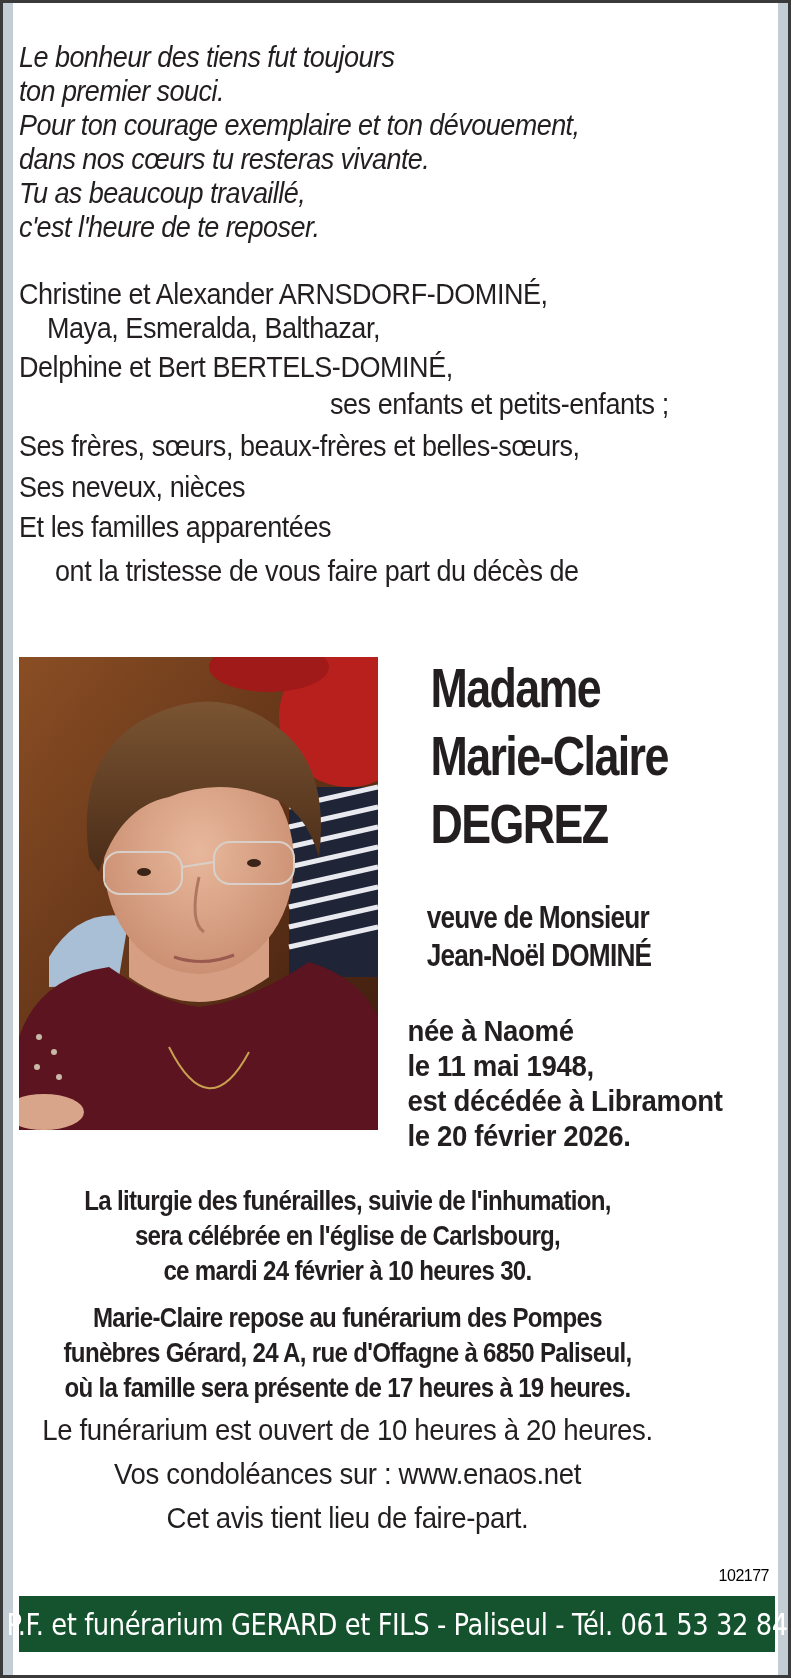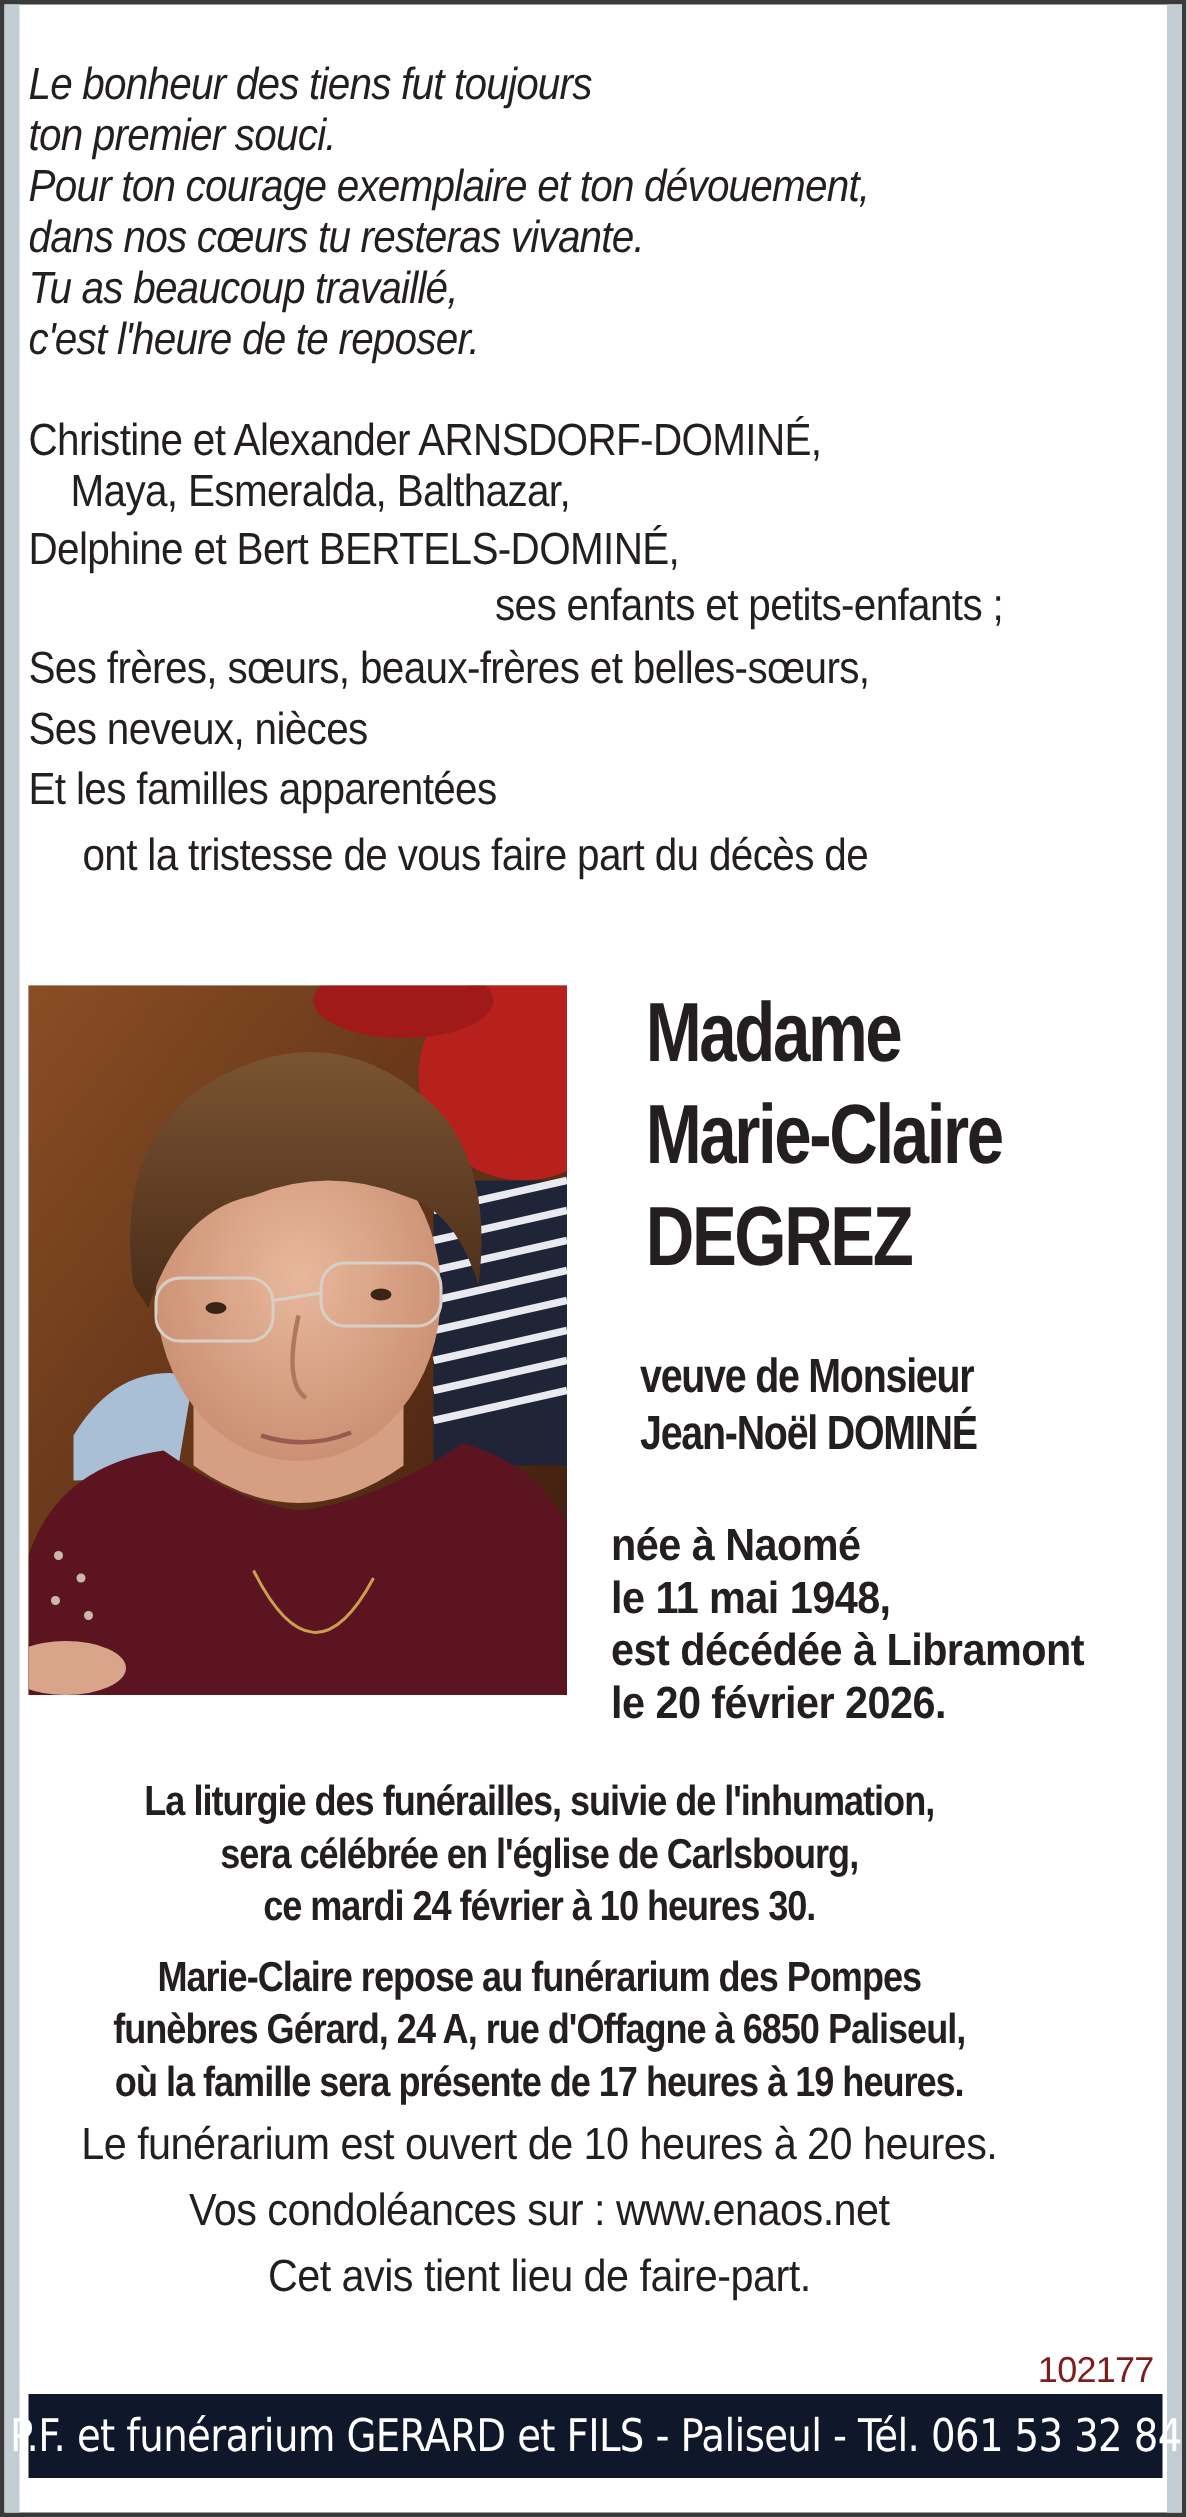--- a/index.html
+++ b/index.html
@@ -38,38 +38,38 @@
   }
   .widow-line {
     display: block; font-size: 32px; font-weight: bold; line-height: 38px; letter-spacing: -1px;
     transform: scaleX(0.82); color: #231f20;
   }
   .life-line {
     display: block; font-size: 30px; line-height: 35px; letter-spacing: -0.4px;
     transform: scaleX(0.92); color: #231f20;
   }
 
-  .center-block { position: absolute; left: 19px; width: 681px; text-align: center; }
+  .center-block { position: absolute; left: 7px; width: 681px; text-align: center; }
   .bold-line {
     display: block; font-size: 28px; font-weight: bold; line-height: 35px; letter-spacing: -0.8px;
     transform: scaleX(0.86); color: #231f20;
   }
   .reg-line {
     display: block; font-size: 30px; line-height: 44px; letter-spacing: -0.4px;
     transform: scaleX(0.92); color: #231f20;
   }
 
   .ref-number {
-    position: absolute; right: 22px; top: 1567px; font-size: 24px; letter-spacing: -0.5px;
-    color: #7f1d1d;
+    position: absolute; right: 22px; top: 1567px; font-size: 16px; letter-spacing: -0.5px;
+    color: #000000;
   }
 
   .footer-band {
     position: absolute; left: 19px; top: 1596px; width: 756px; height: 56px;
-    background: #0f172a; display: flex; align-items: center; justify-content: center;
+    background: #14532d; display: flex; align-items: center; justify-content: center;
   }
   .footer-text {
     color: #ffffff; font-size: 30px; letter-spacing: -0.5px; white-space: nowrap;
     transform: scaleX(0.86); font-family: "DejaVu Sans", "Liberation Sans", sans-serif;
   }
 </style>
 </head>
 <body>
 
 <div class="frame">

